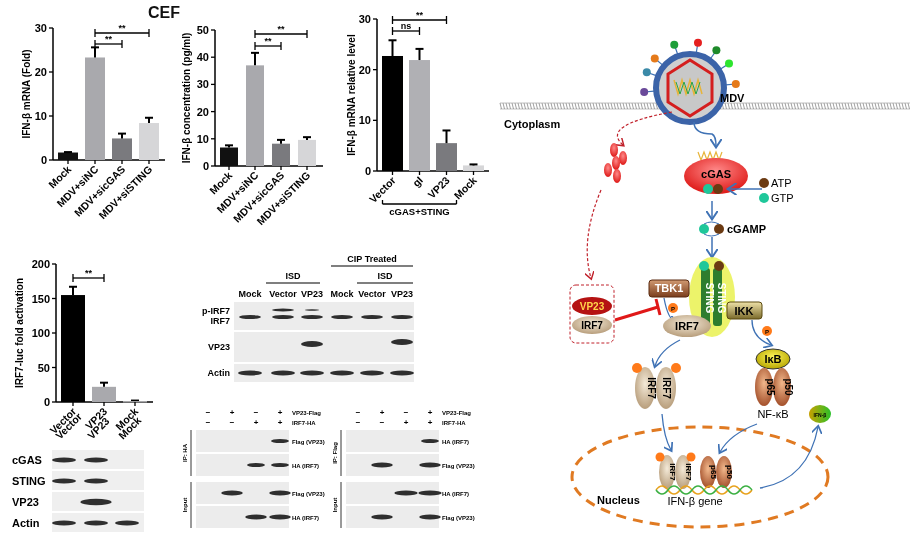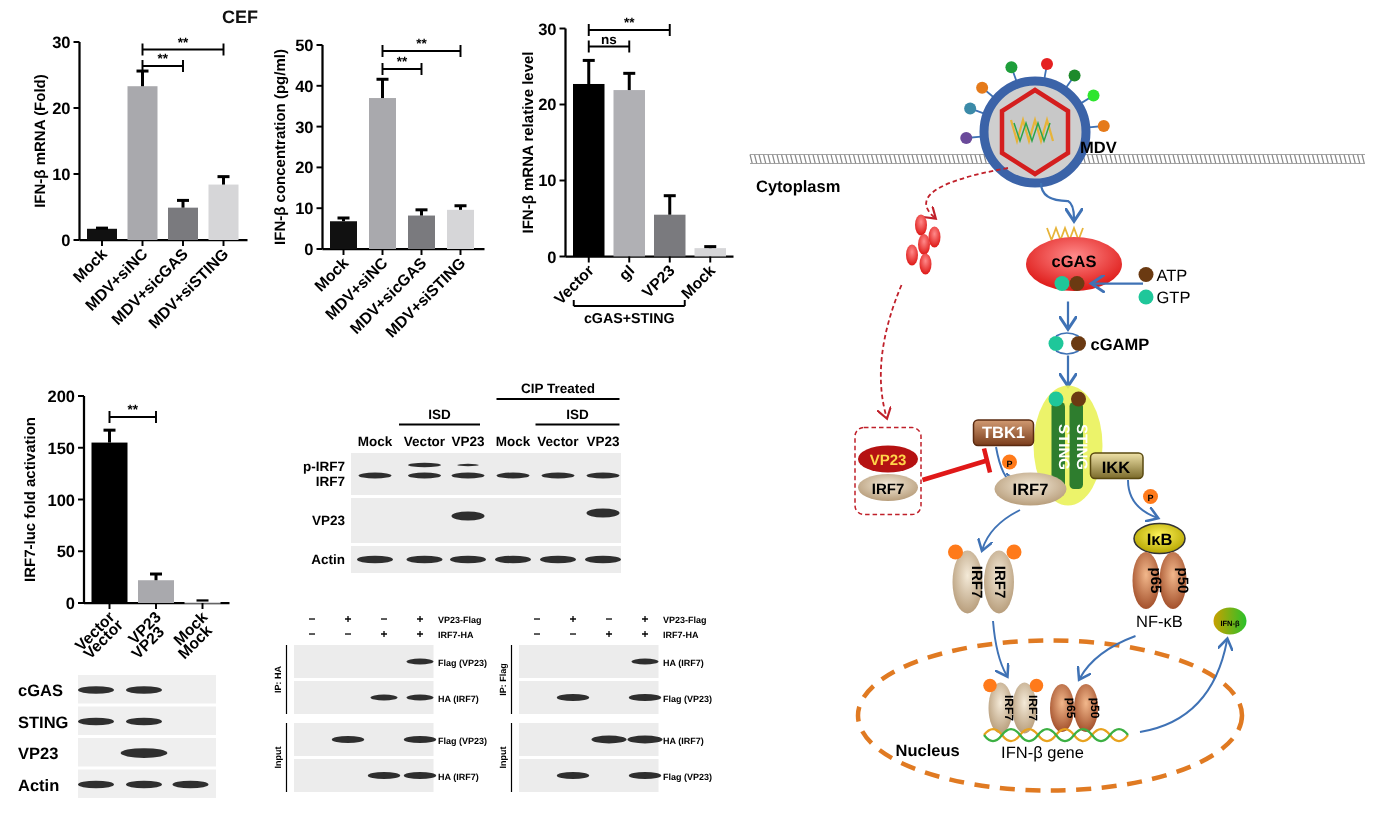--- a/index.html
+++ b/index.html
@@ -1,19 +1,19 @@
 <!DOCTYPE html>
 <html><head>
 <meta charset="utf-8">
 <style>
   html,body{margin:0;padding:0;background:#fff;}
   body{width:924px;height:547px;position:relative;overflow:hidden;font-family:"Liberation Sans",sans-serif;color:#111;}
   .abs{position:absolute;}
   svg text{font-family:"Liberation Sans",sans-serif;}
-  .title{font-weight:bold;font-size:12px;}
+  .title{font-weight:bold;font-size:16px;}
 </style>
 </head>
 <body>
 
 <div class="abs title" style="left:148px;top:4px;">CEF</div>
 
 <svg class="abs" style="left:0;top:0" width="490" height="547" id="charts-svg">
     <g>
       <line x1="53" y1="28" x2="53" y2="160" stroke="#000" stroke-width="1.5"></line>
       <line x1="53" y1="160" x2="165" y2="160" stroke="#000" stroke-width="1.5"></line>

